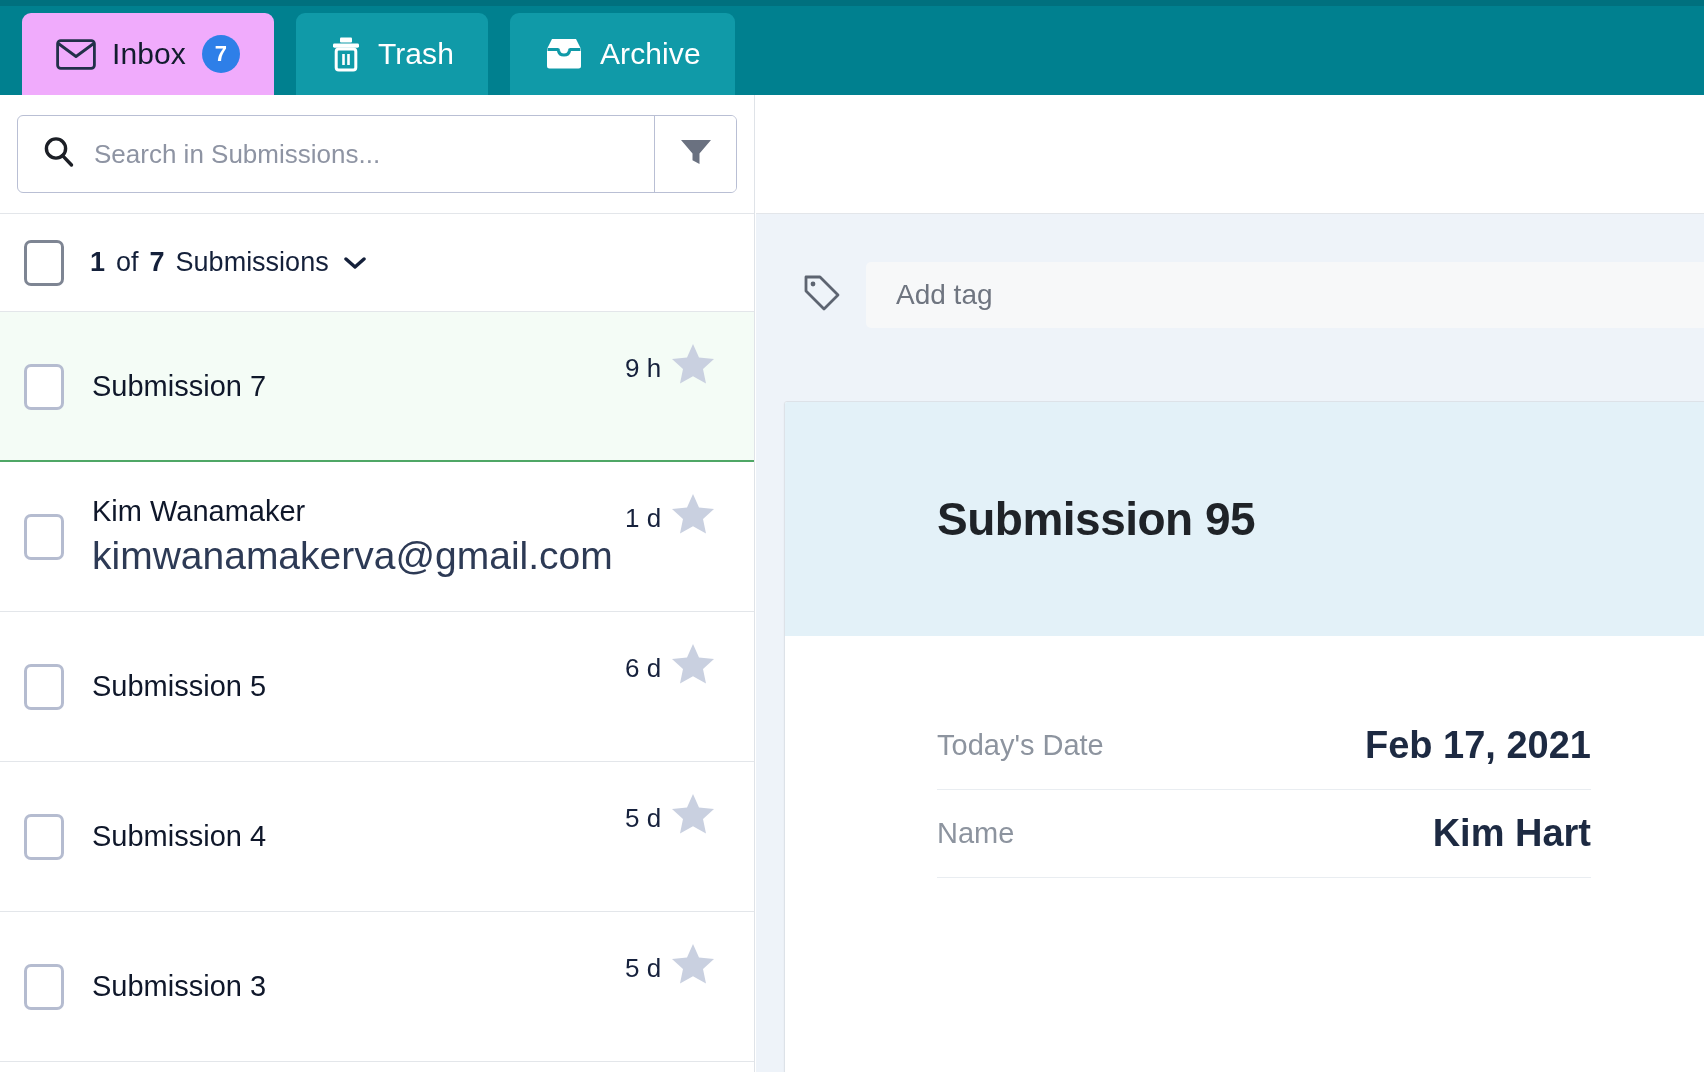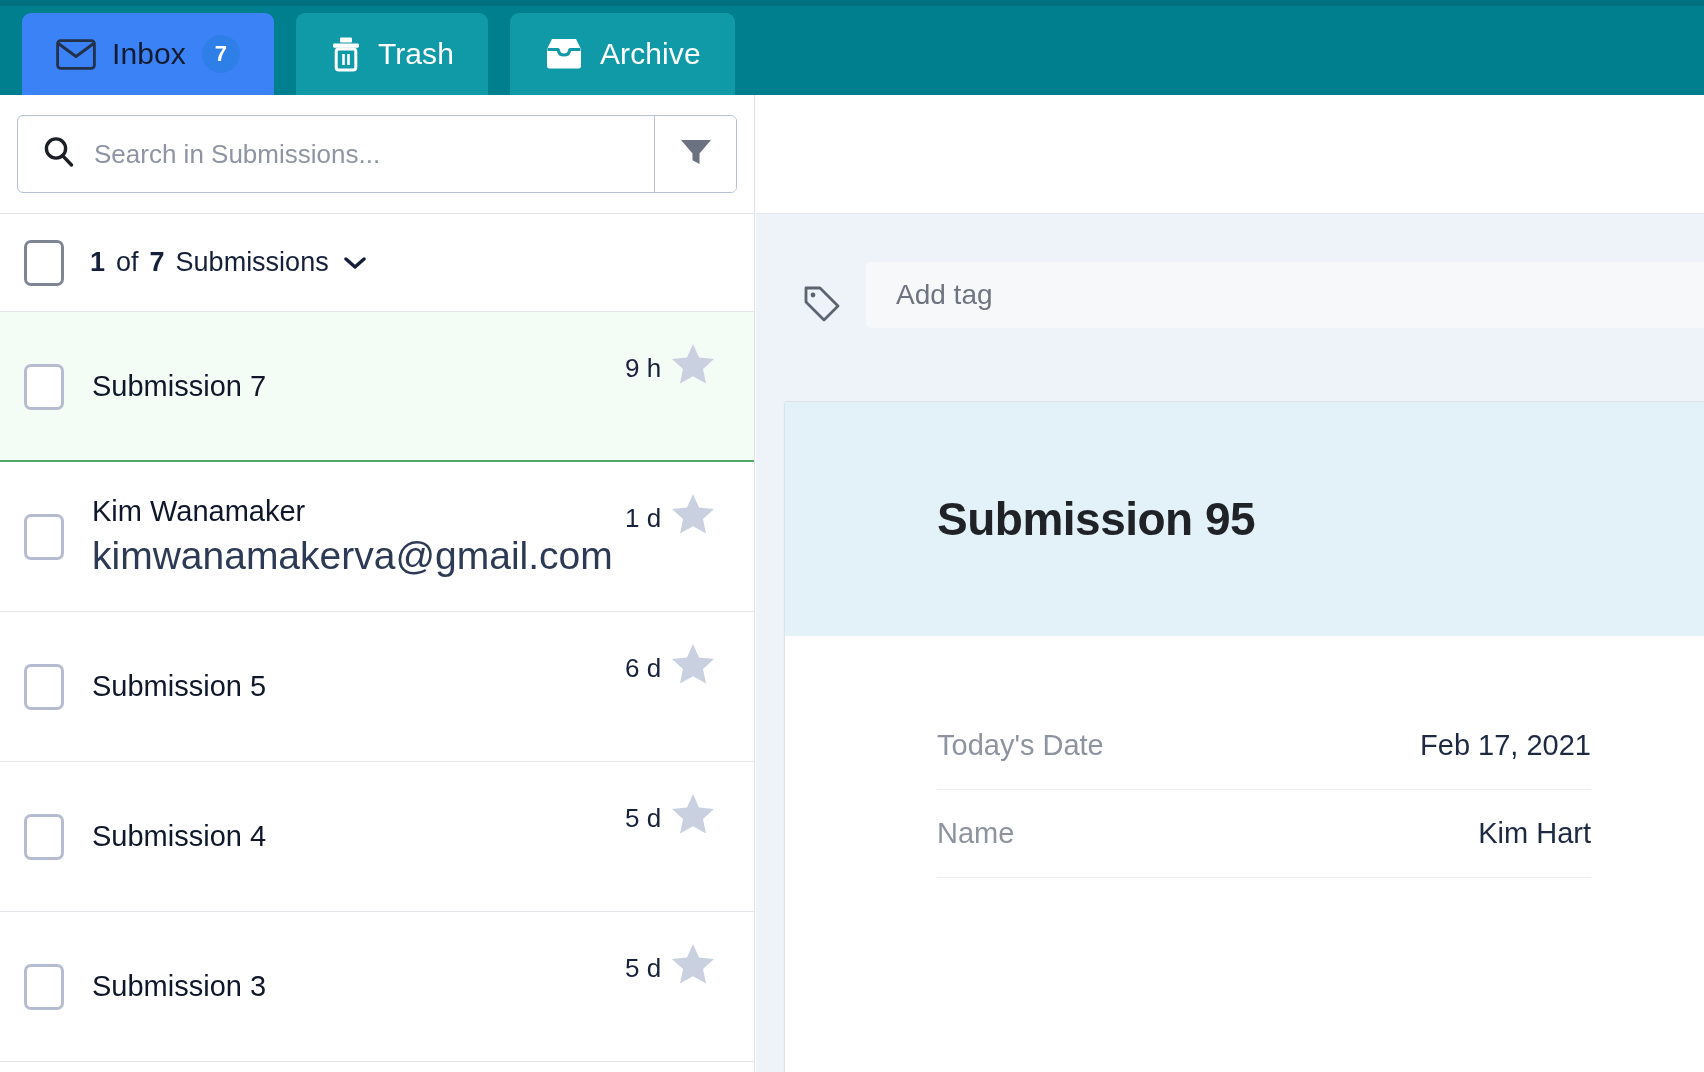--- a/index.html
+++ b/index.html
@@ -45,21 +45,21 @@
     gap: 16px;
     height: 82px;
     padding: 0 34px;
     border-radius: 9px 9px 0 0;
     cursor: pointer;
     margin-right: 22px;
     background: #109aa8;
     color: #ffffff;
   }
   .tab.active {
-    background: #3b82f6;
+    background: #f0abfc;
     color: #12263f;
   }
   .tab-label {
     font-size: 30px;
     font-weight: 400;
     letter-spacing: .1px;
     white-space: nowrap;
   }
   .tab.active .tab-label { color: #121c2e; }
 
@@ -241,21 +241,21 @@
   }
   .right-body {
     position: relative;
     height: 858px;
     background: #eef3f9;
     padding-top: 48px;
   }
 
   .tag-row {
     display: flex;
-    align-items: flex-end;
+    align-items: center;
     gap: 24px;
     padding-left: 46px;
   }
   .tag-field {
     flex: 1;
     height: 66px;
     background: #f7f8f9;
     border-radius: 5px 0 0 5px;
     display: flex;
     align-items: center;
@@ -302,23 +302,23 @@
     justify-content: space-between;
     height: 88px;
     border-bottom: 1px solid #e9edf1;
   }
   .field-row.first { margin-top: 66px; }
   .field-label {
     font-size: 29px;
     color: #8d949f;
   }
   .field-value {
-    font-size: 29px;
+    font-size: 38px;
     color: #1d2a42;
-    font-weight: 400;
+    font-weight: 700;
   }
 </style>
 </head>
 <body>
 
 <div class="app">
 
   <div class="tabbar">
     <div class="tabbar-topstrip"></div>
 

